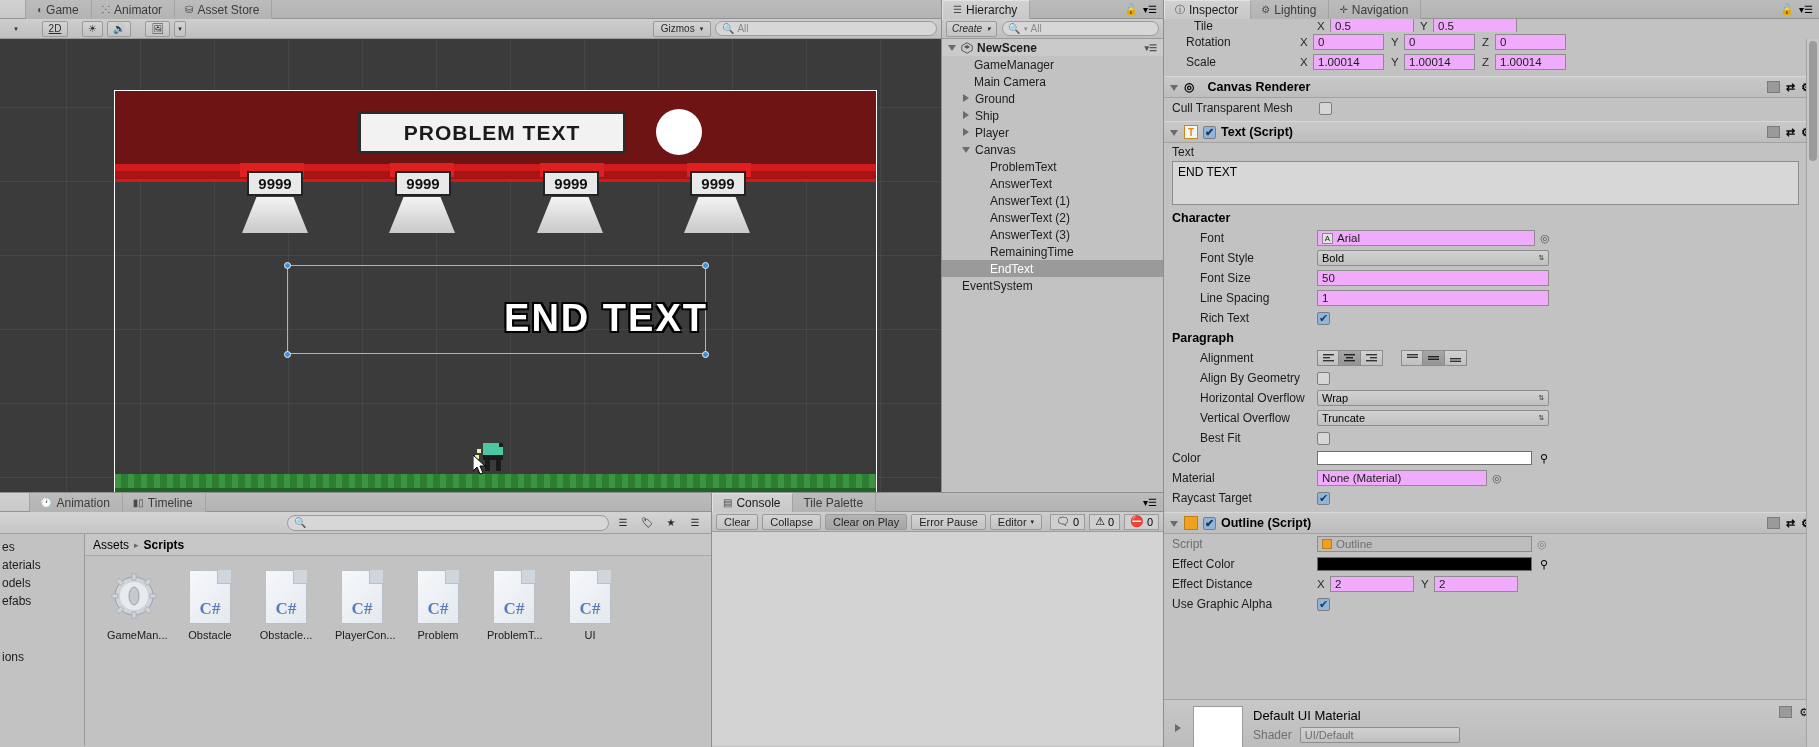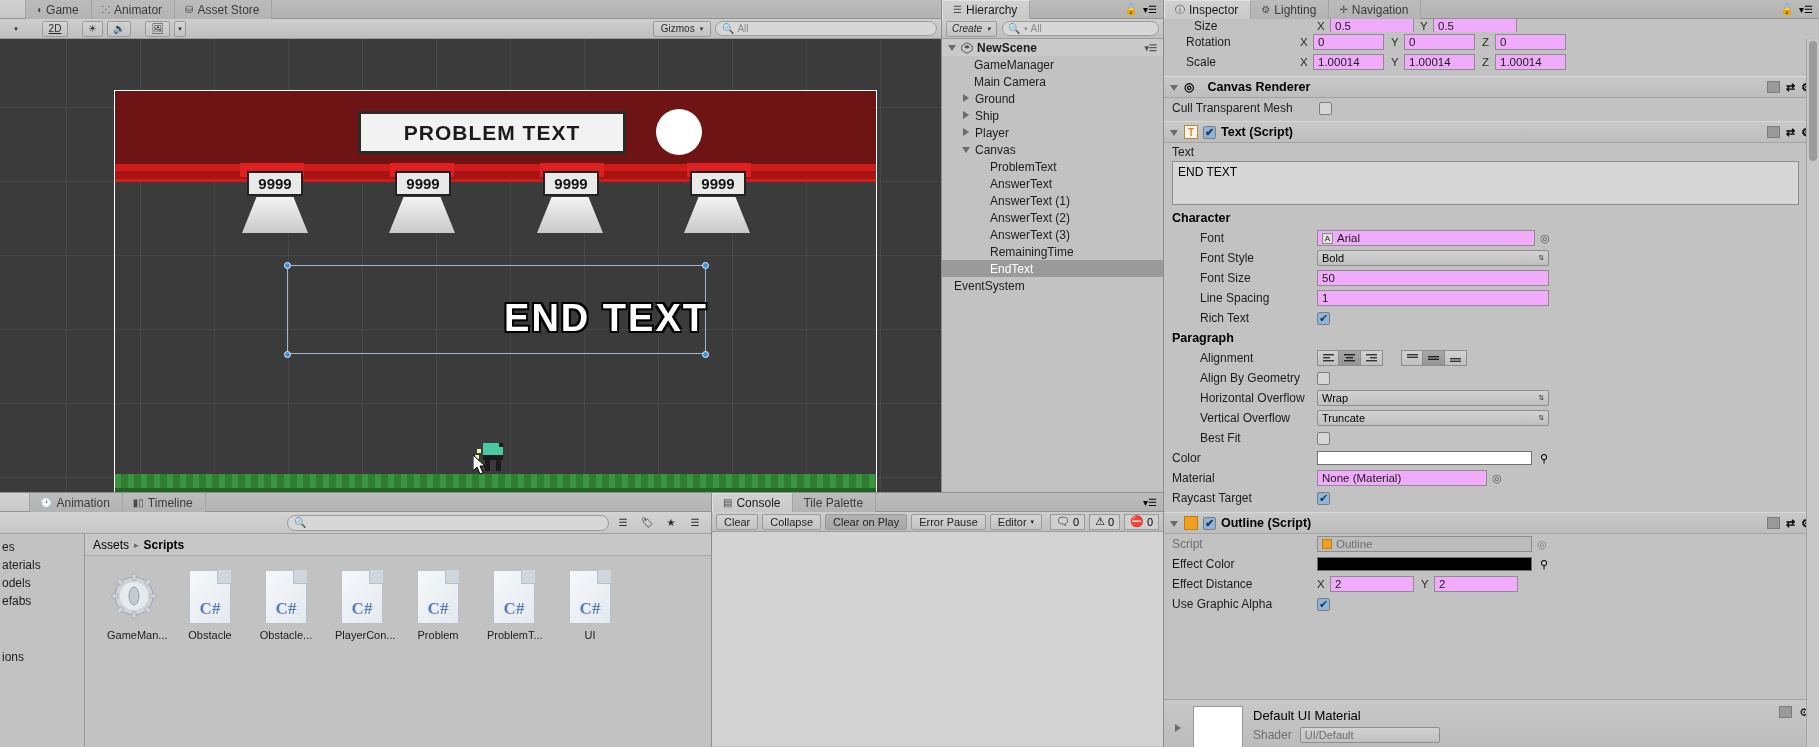--- a/index.html
+++ b/index.html
@@ -398,21 +398,21 @@
         </div>
       <div class="hrow" style="padding-left:48px;">
         <span>AnswerText (3)</span>
         </div>
       <div class="hrow" style="padding-left:48px;">
         <span>RemainingTime</span>
         </div>
       <div class="hrow selected" style="padding-left:48px;">
         <span>EndText</span>
         </div>
-      <div class="hrow" style="padding-left:12px;">
+      <div class="hrow" style="padding-left:20px;">
         <span>EventSystem</span>
         </div>
     </div>
   </div>
 
   <div id="insp-panel">
     <div class="tabbar">
       <div class="tab active">
         <span class="ico">ⓘ</span>
         <span>Inspector</span>
@@ -428,21 +428,21 @@
       <div class="spacer"></div>
       <div class="lockarea">
         <span style="font-size:11px;">🔓</span>
         <span style="font-size:10px;">▾☰</span>
       </div>
     </div>
 
     <div id="insp-body">
 
       <div class="prow" style="height:13px;overflow:hidden;">
-        <span class="plabel ind" style="padding-left:22px;">Size</span>
+        <span class="plabel ind" style="padding-left:22px;">Tile</span>
         <span class="axis">X</span>
         <span class="field" style="width:84px;">0.5</span>
         <span class="axis" style="margin-left:6px;">Y</span>
         <span class="field" style="width:84px;">0.5</span>
       </div>
       <div class="prow">
         <span class="plabel" style="width:128px;padding-left:14px;">Rotation</span>
         <span class="axis">X</span>
         <span class="field" style="width:71px;">0</span>
         <span class="axis" style="margin-left:7px;">Y</span>
@@ -644,21 +644,21 @@
       </div>
 
       <div style="position:absolute;left:0;right:0;bottom:0;height:48px;background:linear-gradient(#c8c8c8,#bcbcbc);border-top:1px solid #a3a3a3;">
         <div style="display:flex;align-items:flex-start;gap:10px;padding:6px 0 0 10px;">
           <span class="foldout closed" style="margin-top:18px;"></span>
           <span style="width:50px;height:42px;background:#fff;border:1px solid #9a9a9a;display:inline-block;"></span>
           <span style="display:flex;flex-direction:column;gap:4px;padding-top:2px;">
             <span style="font-size:13px;">Default UI Material</span>
             <span style="display:flex;align-items:center;gap:8px;">
               <span style="font-size:12px;color:#6f6f6f;">Shader</span>
-              <span class="dropdown" style="width:140px;color:#6f6f6f;">
+              <span class="dropdown" style="width:160px;color:#6f6f6f;">
                 <span>UI/Default</span>
               </span>
             </span>
           </span>
           <span style="margin-left:auto;display:flex;gap:7px;padding-right:10px;">
             <span style="width:13px;height:12px;background:#9a9a9a;display:inline-block;border:1px solid #7b7b7b;"></span>
             <span style="font-size:11px;">⚙</span>
           </span>
         </div>
       </div>

